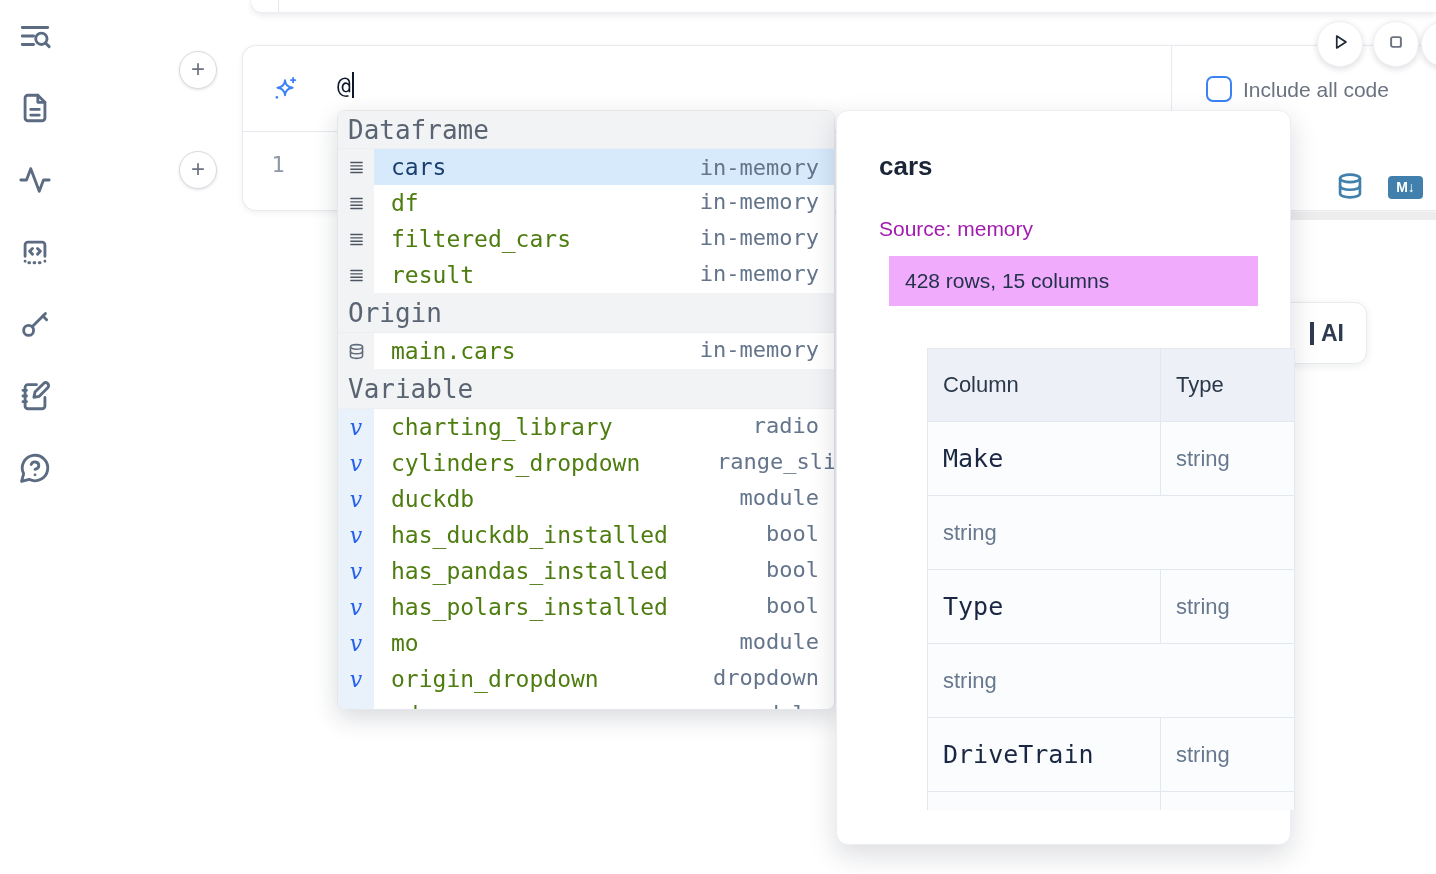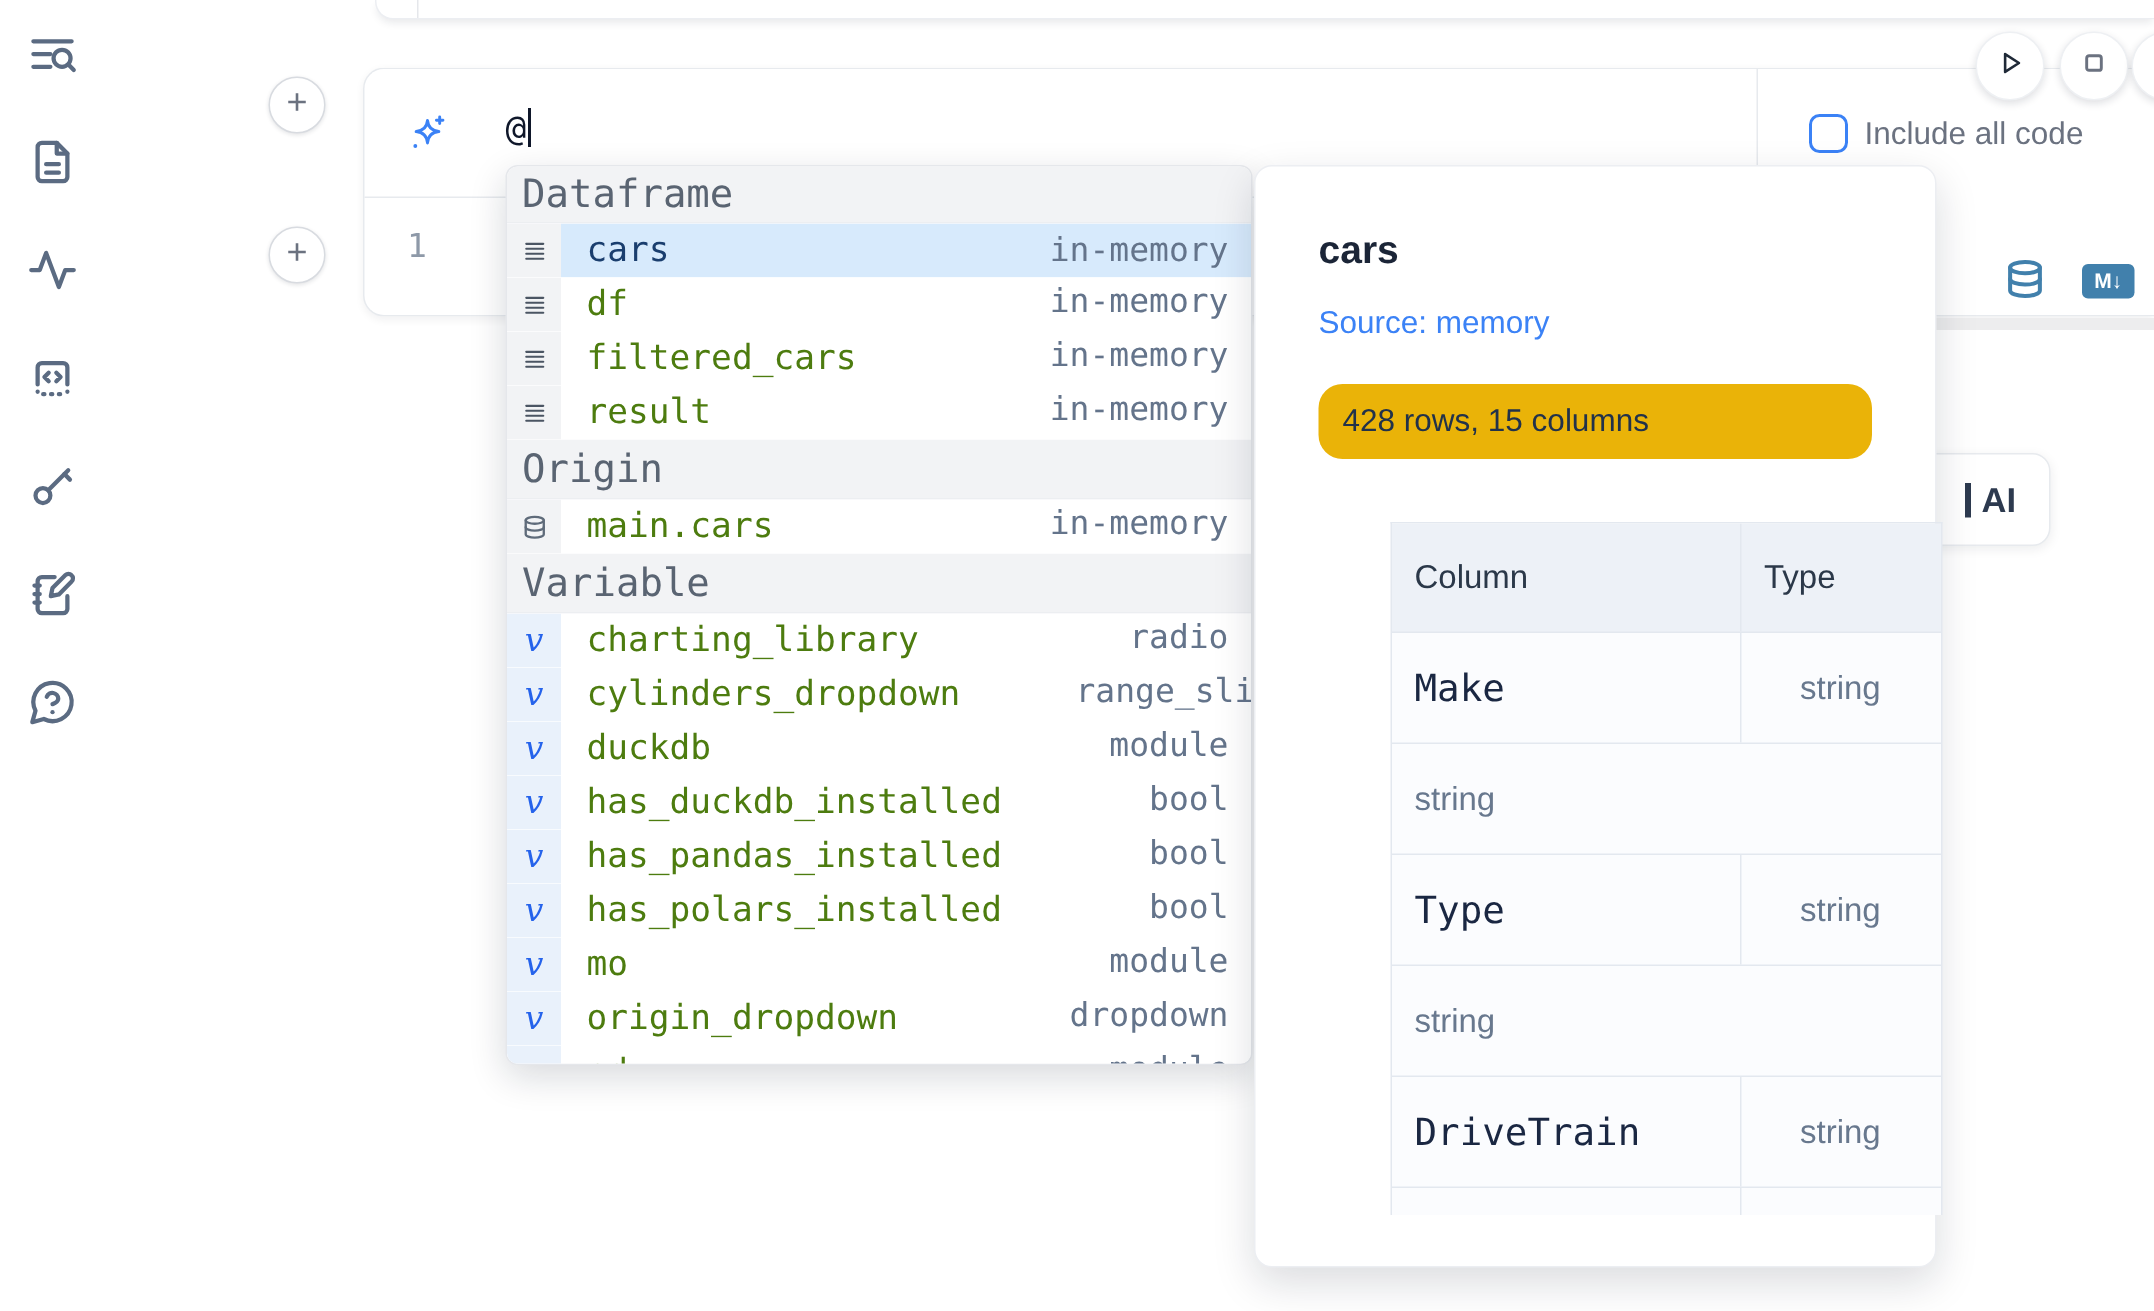--- a/index.html
+++ b/index.html
@@ -76,28 +76,28 @@
   .dd-row.selected .dd-name { color:#1a3e6e; }
   .dd-type { position:absolute; right:15px; top:4px; font-size:22px; color:#64748b; white-space:nowrap; }
   .dd-type.clip { right:auto; left:379px; }
   .dd-row.selected .dd-type { top:auto; }
 
   
   .panel { left:836px; top:110px; width:455px; height:735px; background:#fff;
     border:1px solid #eceef2; border-radius:12px; z-index:6;
     box-shadow:0 10px 28px rgba(15,23,42,.15); }
   .panel-title { left:42px; top:40px; font-size:26px; font-weight:bold; color:#1b2537; }
-  .panel-source { left:42px; top:93px; font-size:21px; color:#3b82f6; }
-  .shape-badge { left:42px; top:145px; width:369px; height:50px; background:#eab308; border-radius:16px;
+  .panel-source { left:42px; top:106px; font-size:21px; color:#a21caf; }
+  .shape-badge { left:52px; top:145px; width:369px; height:50px; background:#f0abfc; border-radius:0;
     font-size:21px; color:#22324a; line-height:50px; padding-left:16px; }
   .schema-wrap { left:42px; top:237px; width:368px; height:462px; overflow:hidden;
     border:1px solid #e3e8ef; border-bottom:none;margin-left:48px; }
   .schema-row { display:flex; border-bottom:1px solid #e3e8ef; background:#fbfcfe; }
   .schema-row.head { background:#edf1f7; height:73px; }
-  .schema-row.body { height:74px;gap:24px; }
+  .schema-row.body { height:74px; }
   .schema-row.partial { height:40px; }
   .sc-col { width:233px; padding-left:15px; display:flex; align-items:center; border-right:1px solid #e3e8ef; }
   .sc-type { flex:1; padding-left:15px; display:flex; align-items:center; }
   .schema-row.head .sc-col, .schema-row.head .sc-type { font-size:22px; color:#2b3849; }
   .schema-row.body .sc-col { font-family:"DejaVu Sans Mono",monospace; font-size:25px; color:#1a2742; }
   .schema-row.body .sc-type { font-size:22px; color:#68788e; }
 </style>
 </head>
 <body>
 

